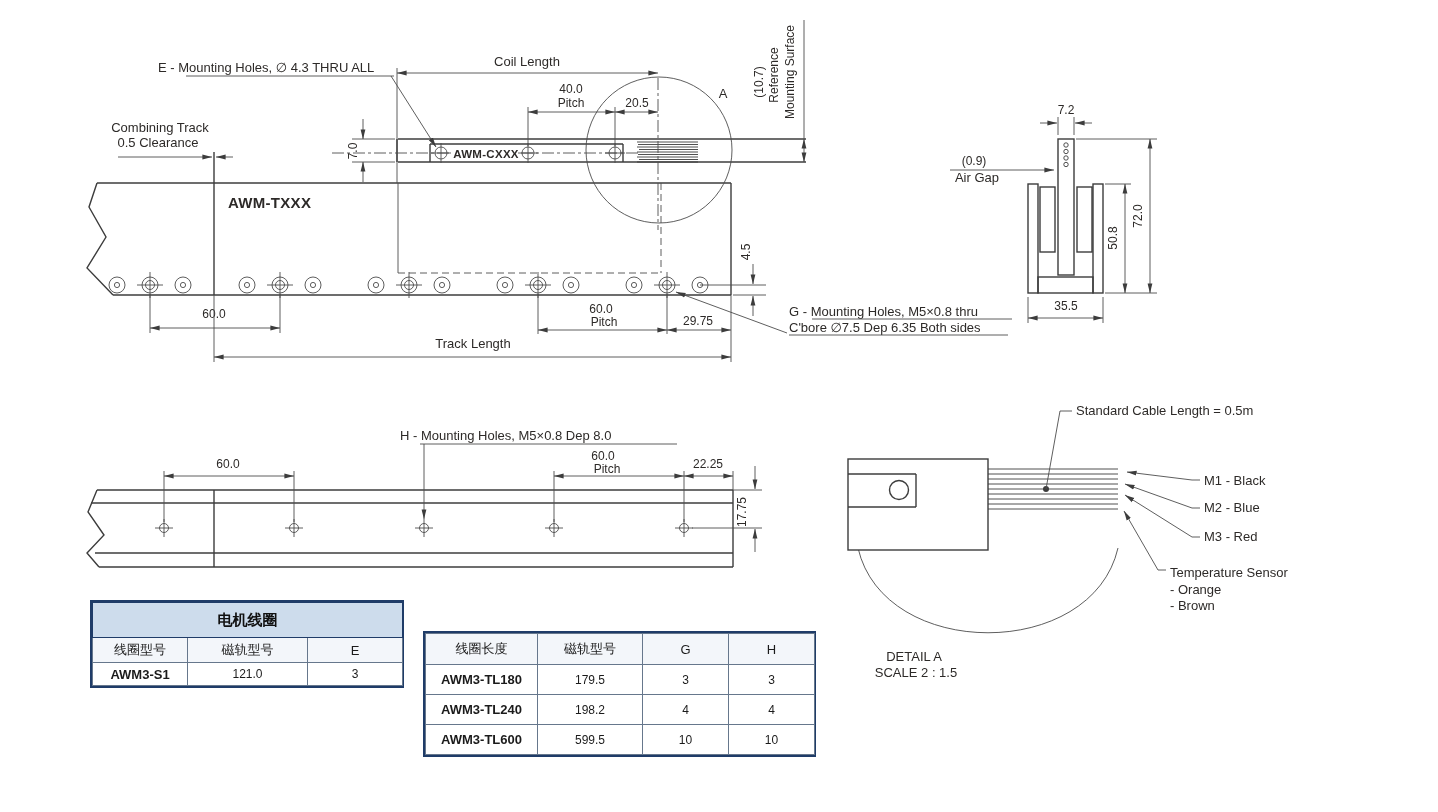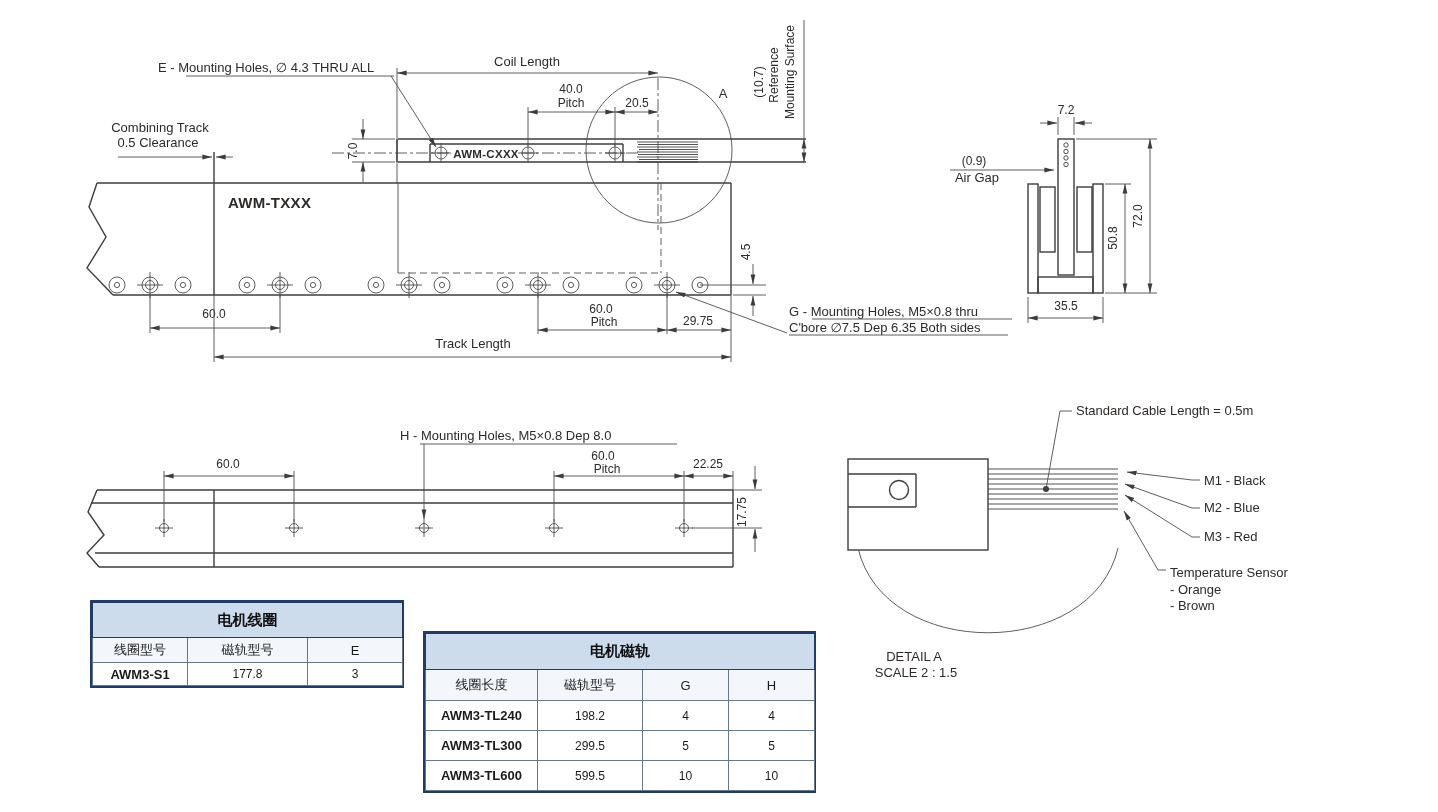--- a/index.html
+++ b/index.html
@@ -316,56 +316,53 @@
           <tr>
             <td class="title" colspan="3">电机线圈</td>
           </tr>
     <tr class="hdr">
       <td class="hdr">线圈型号</td>
       <td class="hdr">磁轨型号</td>
       <td class="hdr">E</td>
     </tr>
     <tr class="row">
       <td class="mdl">AWM3-S1</td>
-      <td class="num">177.8</td>
+      <td class="num">121.0</td>
       <td class="num">3</td>
     </tr>
   </tbody>
       </table>
 </div>
 
 <div class="tbl mag-tbl">
   <table>
     <colgroup>
           <col style="width:112px">
           <col style="width:105px">
           <col style="width:86px">
           <col style="width:86px">
         </colgroup>
     <tbody>
-          <tr>
-            <td class="title" colspan="4">电机磁轨</td>
-          </tr>
     <tr class="hdr">
       <td class="hdr">线圈长度</td>
       <td class="hdr">磁轨型号</td>
       <td class="hdr">G</td>
       <td class="hdr">H</td>
     </tr>
     <tr class="row">
+      <td class="mdl">AWM3-TL180</td>
+      <td class="num">179.5</td>
+      <td class="num">3</td>
+      <td class="num">3</td>
+    </tr>
+    <tr class="row">
       <td class="mdl">AWM3-TL240</td>
       <td class="num">198.2</td>
       <td class="num">4</td>
       <td class="num">4</td>
-    </tr>
-    <tr class="row">
-      <td class="mdl">AWM3-TL300</td>
-      <td class="num">299.5</td>
-      <td class="num">5</td>
-      <td class="num">5</td>
     </tr>
     <tr class="row">
       <td class="mdl">AWM3-TL600</td>
       <td class="num">599.5</td>
       <td class="num">10</td>
       <td class="num">10</td>
     </tr>
   </tbody>
       </table>
 </div>

